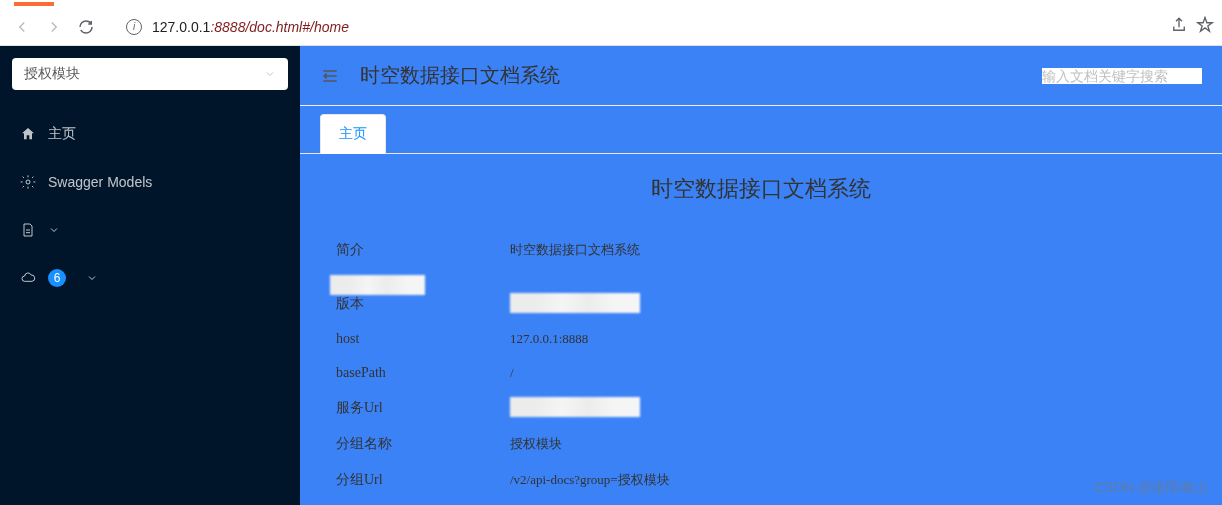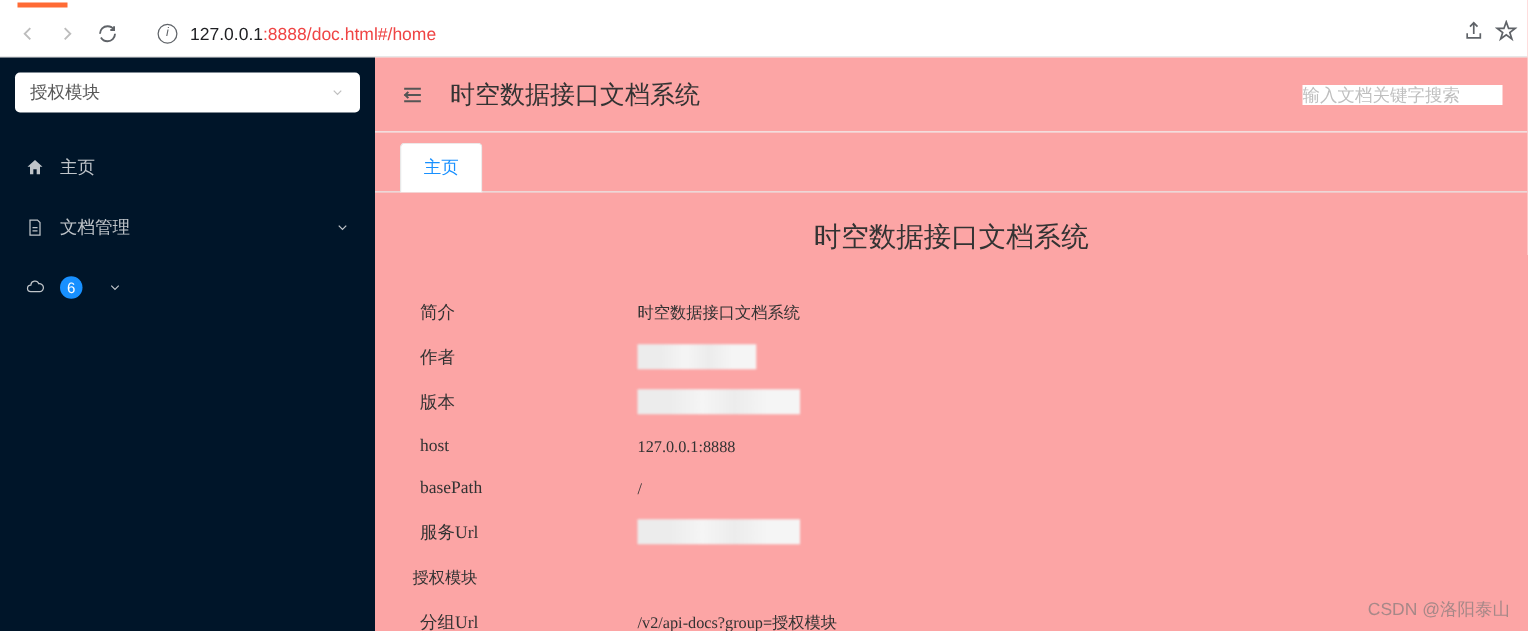--- a/index.html
+++ b/index.html
@@ -9,37 +9,37 @@
     .tab-strip::before { content: ""; width: 40px; height: 4px; background: #ff6b35; margin-top: 2px; margin-left: 14px; }
     
     .browser-bar { height: 38px; background: #fff; border-bottom: 1px solid #e0e0e0; display: flex; align-items: center; padding: 0 8px; }
     .nav-controls { display: flex; align-items: center; gap: 4px; }
     .nav-btn { width: 28px; height: 28px; display: flex; align-items: center; justify-content: center; color: #5f6368; cursor: pointer; border-radius: 50%; }
     .nav-btn.disabled { color: #bdbdbd; }
     .nav-btn svg { width: 18px; height: 18px; }
     .url-bar { flex: 1; height: 28px; background: #f1f3f4; border-radius: 14px; margin-left: 12px; display: flex; align-items: center; padding: 0 14px; color: #5f6368; font-size: 14px; background: transparent; }
     .info-icon { width: 16px; height: 16px; margin-right: 10px; border: 1px solid #5f6368; border-radius: 50%; display: flex; align-items: center; justify-content: center; font-size: 10px; font-style: italic; }
     .url-text { color: #202124; }
-    .url-path { color: #ef4444; }
+    .url-path { color: #7f1d1d; font-style: italic; }
     .browser-actions { display: flex; align-items: center; gap: 8px; margin-left: 12px; }
     .browser-actions svg { width: 18px; height: 18px; color: #5f6368; }
     
     .app-container { display: flex; height: calc(100vh - 46px); }
     
     .sidebar { width: 300px; background: #001529; color: rgba(255,255,255,0.65); display: flex; flex-direction: column; }
     .sidebar-select { margin: 12px; background: #fff; border-radius: 4px; height: 32px; display: flex; align-items: center; padding: 0 12px; cursor: pointer; justify-content: space-between; color: #595959; }
     .sidebar-select svg { width: 12px; height: 12px; color: #bfbfbf; }
     .sidebar-menu { padding-top: 8px; }
     .menu-item { height: 48px; display: flex; align-items: center; padding: 0 20px; cursor: pointer; color: rgba(255,255,255,0.75); gap: 12px; }
     .menu-icon { width: 16px; height: 16px; display: flex; align-items: center; justify-content: center; }
     .menu-label { flex: 1; }
     .menu-badge { background: #1890ff; color: #fff; border-radius: 10px; min-width: 18px; height: 18px; display: flex; align-items: center; justify-content: center; font-size: 12px; padding: 0 5px; }
     .menu-chevron { width: 12px; height: 12px; }
     
-    .main-content { flex: 1; background: #fca5a5; display: flex; flex-direction: column; overflow: hidden; }
+    .main-content { flex: 1; background: #3b82f6; display: flex; flex-direction: column; overflow: hidden; }
     .top-header { height: 60px; display: flex; align-items: center; padding: 0 20px; border-bottom: 1px solid #f0f0f0; gap: 20px; }
     .collapse-btn { width: 20px; height: 20px; cursor: pointer; color: #555; }
     .header-title { font-size: 20px; color: #333; font-weight: 500; flex: 1; }
     .search-input { width: 160px; border: none; outline: none; font-size: 14px; color: #999; margin-left: 36px; }
     .search-input::placeholder { color: #bfbfbf; }
     
     .tabs-row { display: flex; padding: 8px 0 0 20px; border-bottom: 1px solid #e8e8e8; }
     .tab { padding: 10px 18px; cursor: pointer; color: #1890ff; border: 1px solid #e8e8e8; border-bottom: 1px solid #fff; border-radius: 4px 4px 0 0; margin-bottom: -1px; background: #fff; }
     
     .content-body { flex: 1; overflow: auto; padding: 20px 30px; }
@@ -109,24 +109,32 @@
         <span class="menu-icon">
             <svg viewBox="0 0 24 24" width="16" height="16">
               <path fill="currentColor" d="M12 3l9 8h-3v9h-4v-6h-4v6H6v-9H3z"></path>
             </svg>
           </span>
         <span class="menu-label">主页</span>
       </div>
       <div class="menu-item">
         <span class="menu-icon">
             <svg viewBox="0 0 24 24" width="16" height="16">
+              <circle cx="12" cy="12" r="3" fill="none" stroke="currentColor" stroke-width="1.5"></circle>
+              <path fill="none" stroke="currentColor" stroke-width="1.5" d="M12 2v3M12 19v3M4 12H1M23 12h-3M6 6l-2-2M20 20l-2-2M6 18l-2 2M20 4l-2 2"></path>
+            </svg>
+          </span>
+        <span class="menu-label">Swagger Models</span>
+      </div>
+      <div class="menu-item">
+        <span class="menu-icon">
+            <svg viewBox="0 0 24 24" width="16" height="16">
               <path fill="none" stroke="currentColor" stroke-width="1.5" d="M6 3h9l3 3v15H6zM9 12h6M9 16h6"></path>
             </svg>
           </span>
-        <span class="menu-label">文档管理</span>
         <svg class="menu-chevron" viewBox="0 0 24 24">
             <path fill="none" stroke="currentColor" stroke-width="2" d="M6 9l6 6 6-6"></path>
           </svg>
       </div>
       <div class="menu-item">
         <span class="menu-icon">
             <svg viewBox="0 0 24 24" width="16" height="16">
               <path fill="none" stroke="currentColor" stroke-width="1.5" d="M7 17a4 4 0 0 1 0-8 5 5 0 0 1 9.6-1.5A4 4 0 1 1 18 17z"></path>
             </svg>
           </span>
@@ -154,40 +162,40 @@
     </div>
 
     <div class="content-body">
       <div class="content-title">时空数据接口文档系统</div>
       <div class="detail-table">
         <div class="detail-row">
           <div class="detail-label">简介</div>
           <div class="detail-value">时空数据接口文档系统</div>
         </div>
         <div class="detail-row">
-          <div class="detail-label">作者</div>
           <div class="detail-value blurred"></div>
         </div>
         <div class="detail-row">
           <div class="detail-label">版本</div>
           <div class="detail-value blurred wide"></div>
         </div>
         <div class="detail-row">
           <div class="detail-label">host</div>
           <div class="detail-value">127.0.0.1:8888</div>
         </div>
         <div class="detail-row">
           <div class="detail-label">basePath</div>
           <div class="detail-value">/</div>
         </div>
         <div class="detail-row">
           <div class="detail-label">服务Url</div>
           <div class="detail-value blurred wide"></div>
         </div>
         <div class="detail-row">
+          <div class="detail-label">分组名称</div>
           <div class="detail-value">授权模块</div>
         </div>
         <div class="detail-row">
           <div class="detail-label">分组Url</div>
           <div class="detail-value">/v2/api-docs?group=授权模块</div>
         </div>
       </div>
     </div>
   </div>
 </div>

